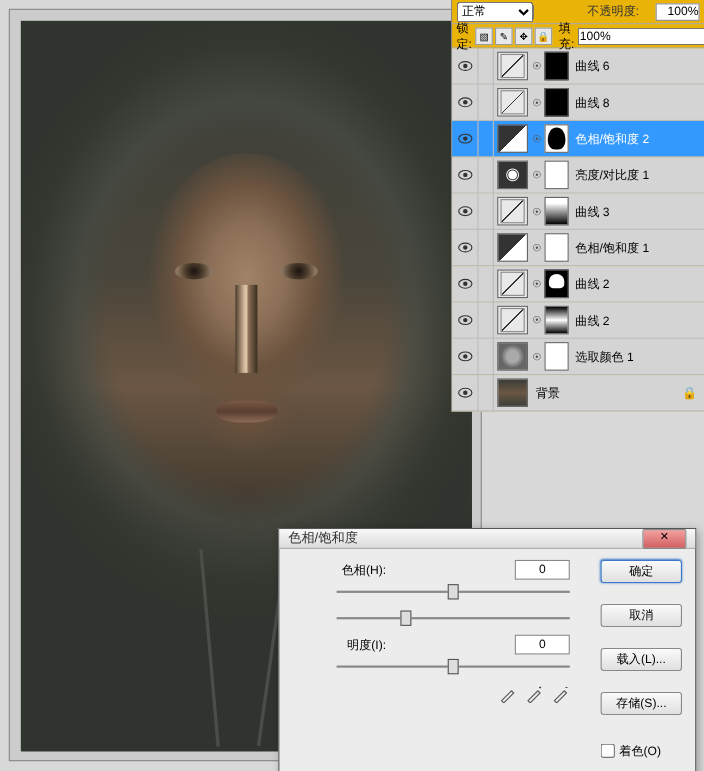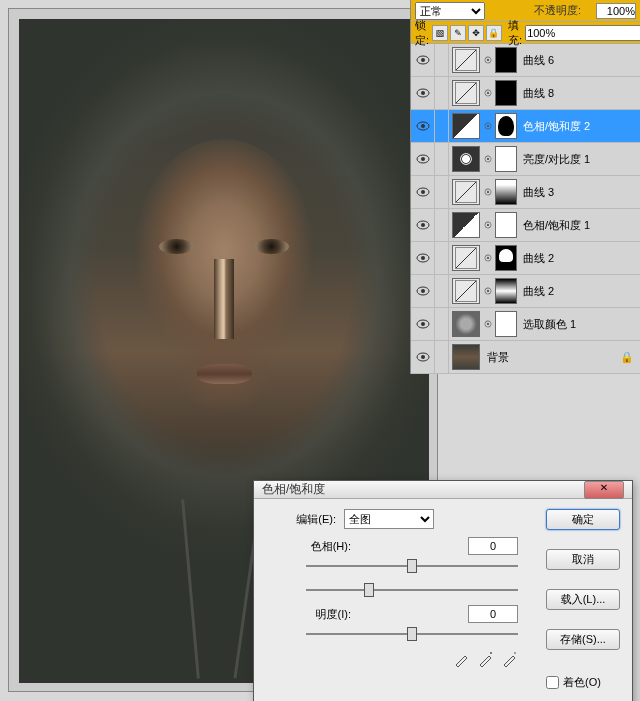--- a/index.html
+++ b/index.html
@@ -256,24 +256,20 @@
     </div>
 </div>
 
 <div class="dialog">
   <div class="titlebar">
     <span class="ttl">色相/饱和度</span>
     <div class="x">✕</div>
   </div>
   <div class="dbody">
     <div class="dleft">
-      <div class="drow">
-        <span class="dlbl">编辑(E):</span>
-        <select><option>全图</option></select>
-      </div>
       <div class="slider-row">
         <div class="lab">
             <span>色相(H):</span>
             <input value="0" style="">
           </div>
         <div class="slider">
             <div class="track"></div>
             <div class="thumb-s" style="left:50%"></div>
           </div>
       </div>

